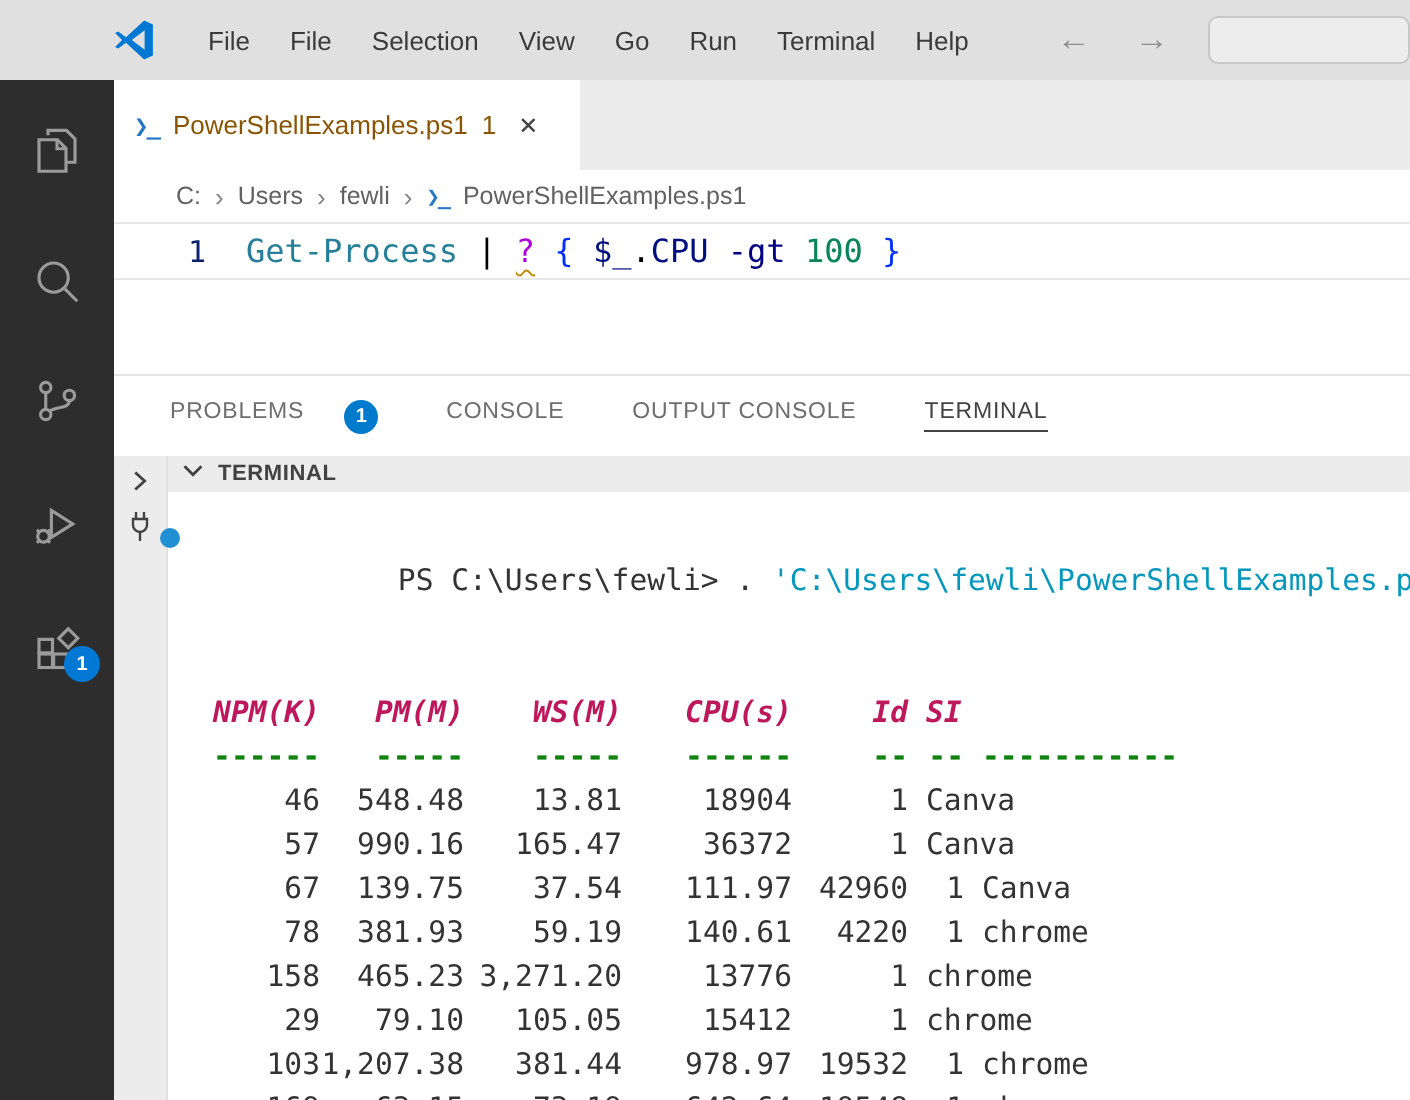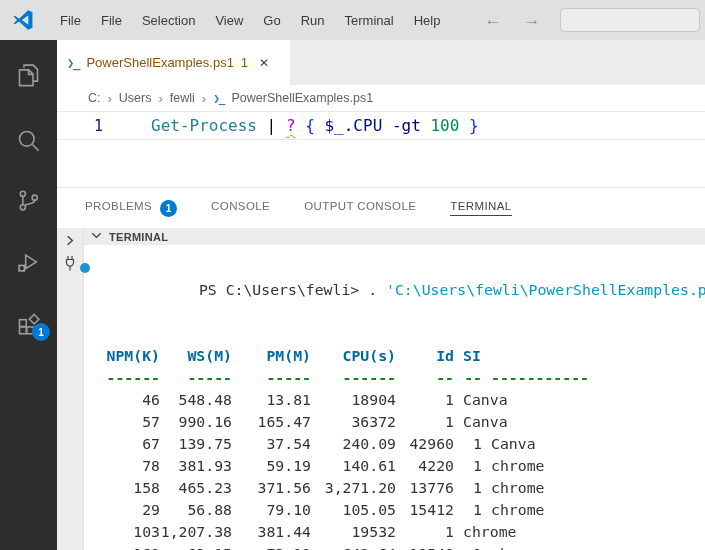--- a/index.html
+++ b/index.html
@@ -1,20 +1,20 @@
 <!DOCTYPE html>
 <html><head>
 <meta charset="utf-8">
 <style>
   * { margin:0; padding:0; box-sizing:border-box; }
   html,body { width:705px; height:550px; overflow:hidden; background:#fff;
               font-family:"Liberation Sans", sans-serif; }
 
   
-  .titlebar { height:40px; background:#e0e0e0; display:flex; align-items:center; }
+  .titlebar { height:40px; background:#e0e0e0; display:flex; align-items:center;padding-left:44px; }
   .logo { width:22px; height:22px; margin:0 16px 0 12px; flex-shrink:0; }
   .menubar { display:flex; font-size:13px; color:#3b3b3b; }
   .menu-item { padding:0 10px; cursor:default; }
   .nav-arrows { margin-left:34px; display:flex; gap:22px; color:#8f8f8f; font-size:17px; }
   .cmd-center { margin-left:20px; width:140px; height:24px; background:#ededed;
                 border:1px solid #c7c7c7; border-radius:5px; }
 
   
   .main { display:flex; height:510px; }
 
@@ -40,30 +40,30 @@
   .breadcrumbs { height:26px; display:flex; align-items:center; padding-left:31px;
                  font-size:12.5px; color:#616161; gap:7px; }
   .crumb-sep { color:#868686; font-size:13px; }
   .breadcrumbs .ps-icon { font-size:11px; }
 
   .code-area { flex:1; position:relative; background:#fff; }
   .code-line { height:29px; border-top:1px solid #e9e9e9; border-bottom:1px solid #e9e9e9;
                display:flex; align-items:center;
                font-family:"DejaVu Sans Mono", monospace; font-size:16px; white-space:pre; }
   .ln { width:46px; text-align:right; color:#0b216f; font-size:15px; flex-shrink:0; }
-  .code-text { margin-left:48px; }
+  .code-text { margin-left:20px; }
   .tk-fn{color:#267f99} .tk-pl{color:#000} .tk-kw{color:#af00db} .tk-br{color:#0431fa}
   .tk-var{color:#001080} .tk-op{color:#000080} .tk-num{color:#098658}
   .tk-warn{ text-decoration:underline; text-decoration-style:wavy;
             text-decoration-color:#bf8803; text-decoration-thickness:1px; text-underline-offset:3px; }
 
   
   .panel-tabs { height:41px; border-top:1px solid #e4e4e4; display:flex; align-items:center;
                 padding-left:28px; font-size:11.5px; letter-spacing:.4px; color:#6e6e6e; }
-  .ptab { margin-right:34px; display:flex; align-items:center; cursor:default; }
+  .ptab { margin-right:34px; display:flex; align-items:center; cursor:default;gap:12px; }
   .ptab .ptab-label { padding-bottom:3px; border-bottom:1px solid transparent; }
   .ptab.active { color:#424242; }
   .ptab.active .ptab-label { border-bottom-color:#424242; }
   .pbadge { width:17px; height:17px; border-radius:50%; background:#007acc; color:#fff;
             font-size:10px; font-weight:bold; display:flex; align-items:center;
             justify-content:center; margin-left:8px; letter-spacing:0; }
 
   
   .panel-body { height:322px; display:flex; background:#ececec; }
   .panel-gutter { width:26px; position:relative; flex-shrink:0; }
@@ -79,21 +79,21 @@
               font-size:14.8px; line-height:22px; color:#333; padding:12px 0 0 8px; position:relative; }
   .cmd-line { position:relative; white-space:pre; }
   .cmd-bullet { position:absolute; left:-12px; top:6px; width:10px; height:10px;
                 border-radius:50%; background:#2090d3; }
   .cmd-string { color:#0598bc; }
   .blank-line { height:22px; }
 
   .trow { display:grid; grid-template-columns:68px 72px 79px 85px 58px 28px auto; height:22px; }
   .trow span { text-align:right; }
   .trow span:last-child { text-align:left; padding-left:9px; }
-  .trow.hdr { color:#0369a1; font-weight:bold; }
+  .trow.hdr { color:#be185d; font-style:italic; font-weight:bold; }
   .trow.dash { color:#108310; font-weight:bold; }
 </style>
 </head>
 <body>
 
 <div class="titlebar">
   <span class="logo">
     <svg viewBox="0 0 24 24">
         <path fill="#0078d4" fill-rule="evenodd" d="M17.6 1.4 7.6 10.5 3.4 7.3 1.7 8.2 5.5 12 1.7 15.8 3.4 16.7 7.6 13.5 17.6 22.6 22.3 20.4 V3.6 Z M17.8 6.7 V17.3 L10.8 12 Z"></path>
       </svg>
@@ -226,22 +226,22 @@
           <span>TERMINAL</span>
         </div>
         <div class="terminal">
           <div class="cmd-line">
             <span class="cmd-bullet"></span><span>PS C:\Users\fewli&gt;</span><span> . </span><span class="cmd-string">'C:\Users\fewli\PowerShellExamples.ps1'</span>
           </div>
           <div class="blank-line"></div>
           <div id="term-table">
               <div class="trow hdr">
                 <span>NPM(K)</span>
+                <span>PM(M)</span>
                 <span>WS(M)</span>
-                <span>PM(M)</span>
                 <span>CPU(s)</span>
                 <span>Id</span>
                 <span>SI</span>
               </div>
               <div class="trow dash">
                 <span>------</span>
                 <span>-----</span>
                 <span>-----</span>
                 <span>------</span>
                 <span>--</span>
@@ -261,56 +261,55 @@
                 <span>990.16</span>
                 <span>165.47</span>
                 <span>36372</span>
                 <span>1</span>
                 <span>Canva</span>
               </div>
               <div class="trow">
                 <span>67</span>
                 <span>139.75</span>
                 <span>37.54</span>
-                <span>240.09</span>
+                <span>111.97</span>
                 <span>42960</span>
                 <span>1</span>
                 <span>Canva</span>
               </div>
               <div class="trow">
                 <span>78</span>
                 <span>381.93</span>
                 <span>59.19</span>
                 <span>140.61</span>
                 <span>4220</span>
                 <span>1</span>
                 <span>chrome</span>
               </div>
               <div class="trow">
                 <span>158</span>
                 <span>465.23</span>
-                <span>371.56</span>
                 <span>3,271.20</span>
                 <span>13776</span>
                 <span>1</span>
                 <span>chrome</span>
               </div>
               <div class="trow">
                 <span>29</span>
-                <span>56.88</span>
                 <span>79.10</span>
                 <span>105.05</span>
                 <span>15412</span>
                 <span>1</span>
                 <span>chrome</span>
               </div>
               <div class="trow">
                 <span>103</span>
                 <span>1,207.38</span>
                 <span>381.44</span>
+                <span>978.97</span>
                 <span>19532</span>
                 <span>1</span>
                 <span>chrome</span>
               </div>
               <div class="trow">
                 <span>169</span>
                 <span>63.15</span>
                 <span>73.19</span>
                 <span>642.64</span>
                 <span>19548</span>

